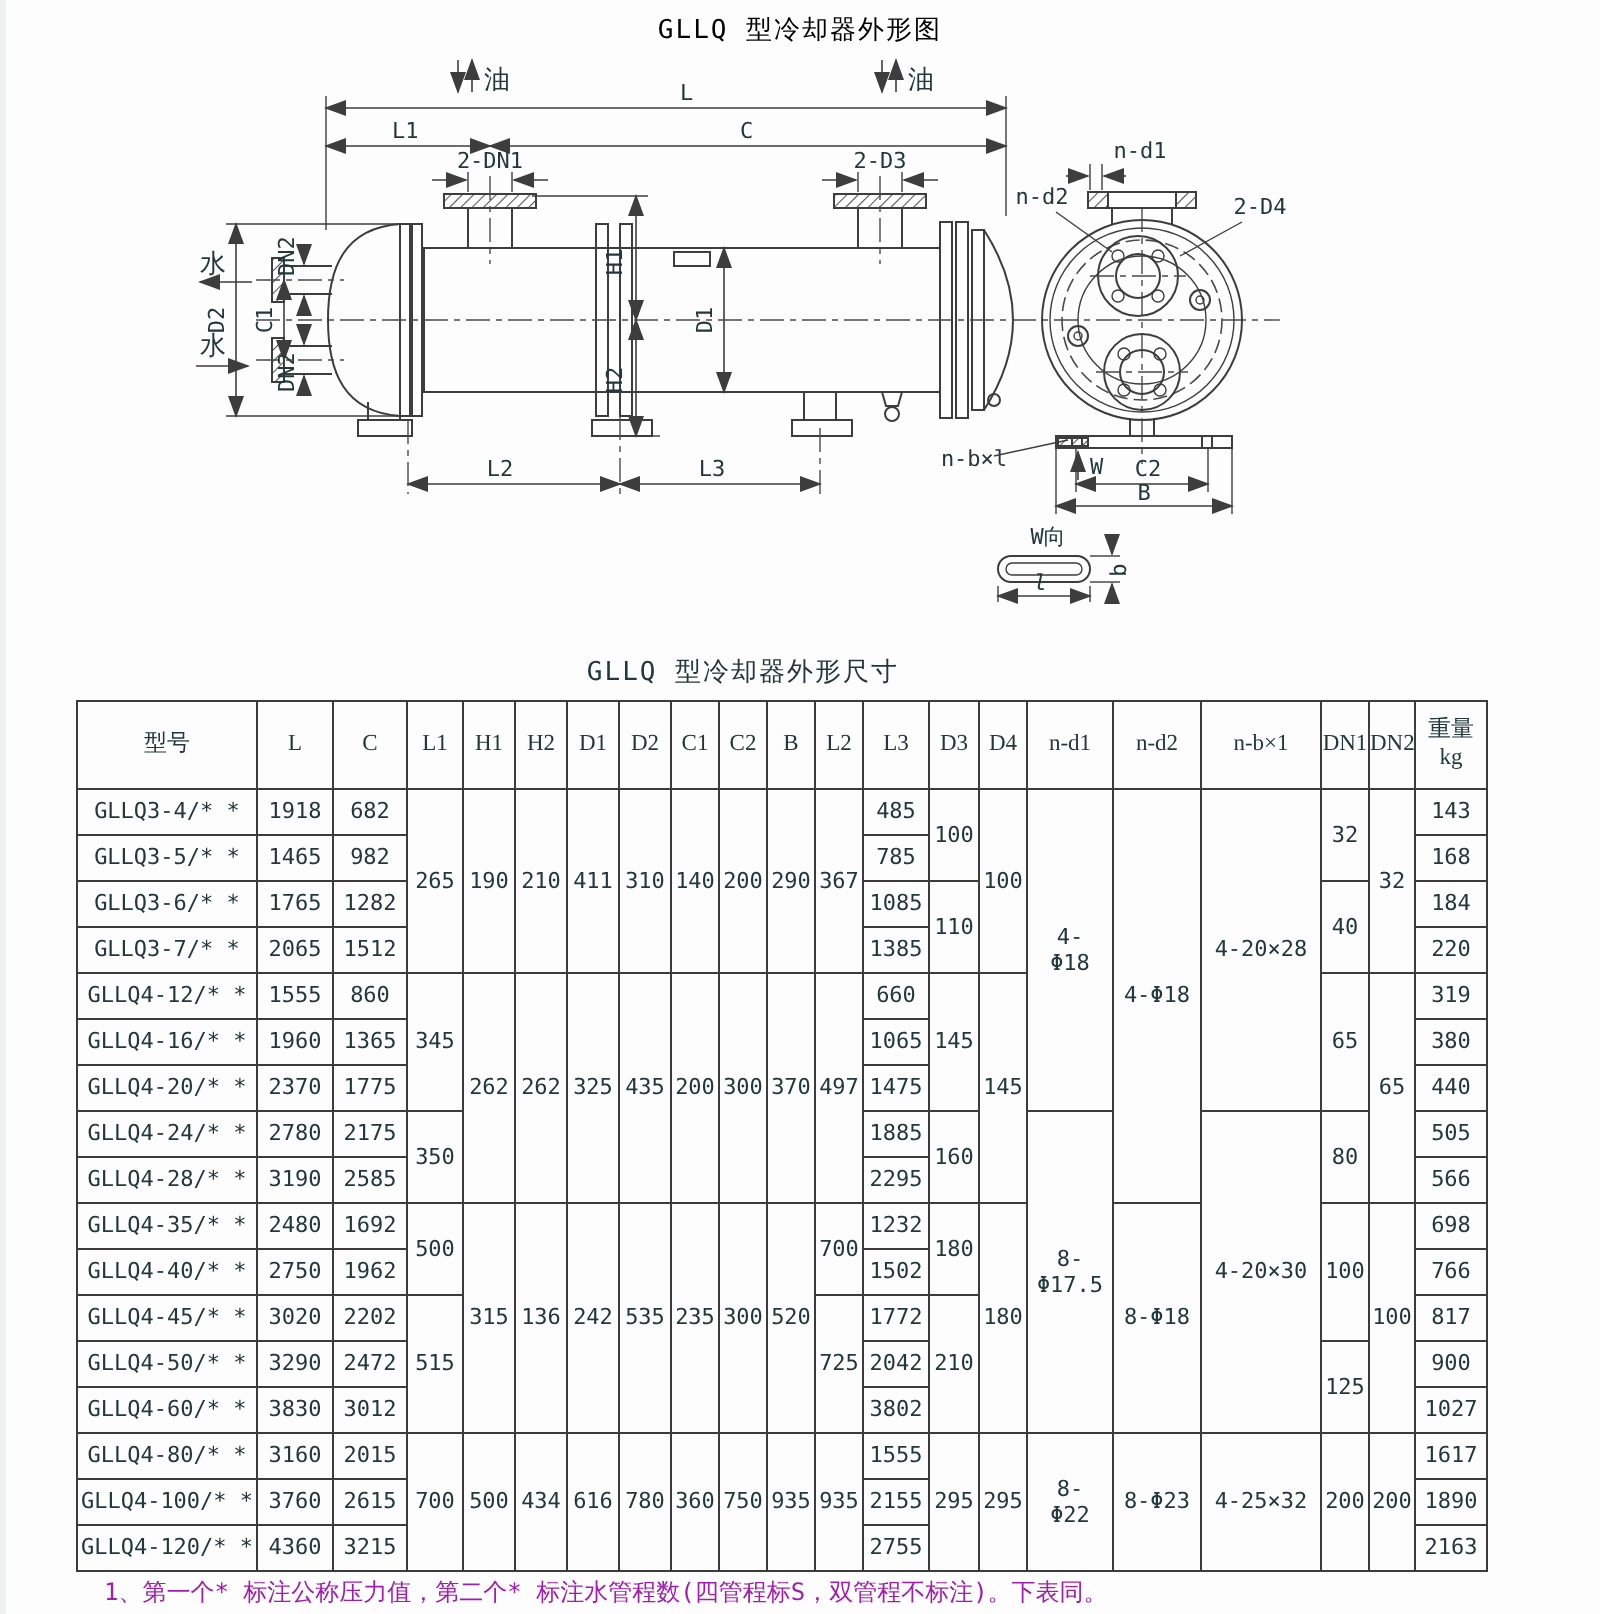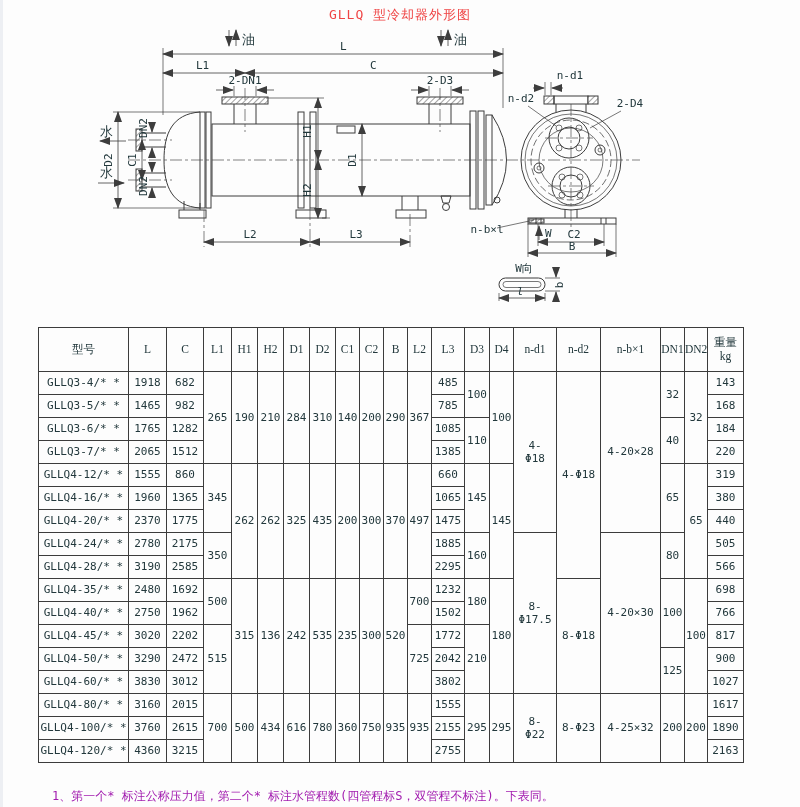--- a/index.html
+++ b/index.html
@@ -1,20 +1,20 @@
 <!DOCTYPE html>
 <html><head>
 <meta charset="utf-8">
 <style>
   html,body{margin:0;padding:0;background:#fff;}
   .page{position:relative;width:800px;height:807px;background:#fdfdfd;overflow:hidden;
         font-family:"DejaVu Sans Mono","Liberation Mono",monospace;color:#22383c;}
   .edge-strip{position:absolute;left:0;top:0;width:3px;height:100%;background:#edeff3;}
   .diagram-title{position:absolute;top:6px;left:0;width:100%;text-align:center;
-        font-size:13px;letter-spacing:1px;color:#ef4444;}
+        font-size:13px;letter-spacing:1px;color:#000000;}
   svg.diagram{position:absolute;left:0;top:20px;}
   .ln{stroke:#3d3d3d;fill:none;stroke-width:1;}
   .thin{stroke:#3d3d3d;fill:none;stroke-width:.7;}
   .cl{stroke:#4a4a4a;fill:none;stroke-width:.7;stroke-dasharray:12 3 3 3;}
   .dash{stroke:#4a4a4a;fill:none;stroke-width:.8;stroke-dasharray:7 3;}
   .dim{stroke:#3d3d3d;fill:none;stroke-width:.8;}
   .hatch{fill:url(#ht);stroke:#3d3d3d;stroke-width:1;}
   svg text{fill:#22383c;font-size:11px;font-family:"DejaVu Sans Mono","Liberation Mono",monospace;}
   svg text.cjk{font-size:13px;}
   .table-wrap{position:absolute;left:38px;top:327px;width:667px;}
@@ -269,20 +269,21 @@
       <line class="dim" x1="556" y1="299" x2="556" y2="292" marker-end="url(#ar)"></line>
       <text x="563" y="285" text-anchor="middle" transform="rotate(-90 563 285)">b</text>
       <line class="thin" x1="499" y1="293" x2="499" y2="301"></line>
       <line class="thin" x1="545" y1="293" x2="545" y2="301"></line>
       <line class="dim" x1="499" y1="298" x2="545" y2="298" marker-start="url(#ar)" marker-end="url(#ar)"></line>
       <text x="520" y="295" text-anchor="middle" font-style="italic">l</text>
     </g>
   </svg>
 
   <div class="table-wrap">
+    <div class="table-title">GLLQ 型冷却器外形尺寸</div>
     <table class="spec">
       <colgroup>
           <col style="width: 90px;">
           <col style="width: 38px;">
           <col style="width: 37px;">
           <col style="width: 28px;">
           <col style="width: 26px;">
           <col style="width: 26px;">
           <col style="width: 26px;">
           <col style="width: 26px;">
@@ -327,21 +328,21 @@
           </tr>
         </thead>
       <tbody>
           <tr>
             <td>GLLQ3-4/* *</td>
             <td>1918</td>
             <td>682</td>
             <td rowspan="4">265</td>
             <td rowspan="4">190</td>
             <td rowspan="4">210</td>
-            <td rowspan="4">284</td>
+            <td rowspan="4">411</td>
             <td rowspan="4">310</td>
             <td rowspan="4">140</td>
             <td rowspan="4">200</td>
             <td rowspan="4">290</td>
             <td rowspan="4">367</td>
             <td>485</td>
             <td rowspan="2">100</td>
             <td rowspan="4">100</td>
             <td rowspan="7">4-
 Φ18</td>

